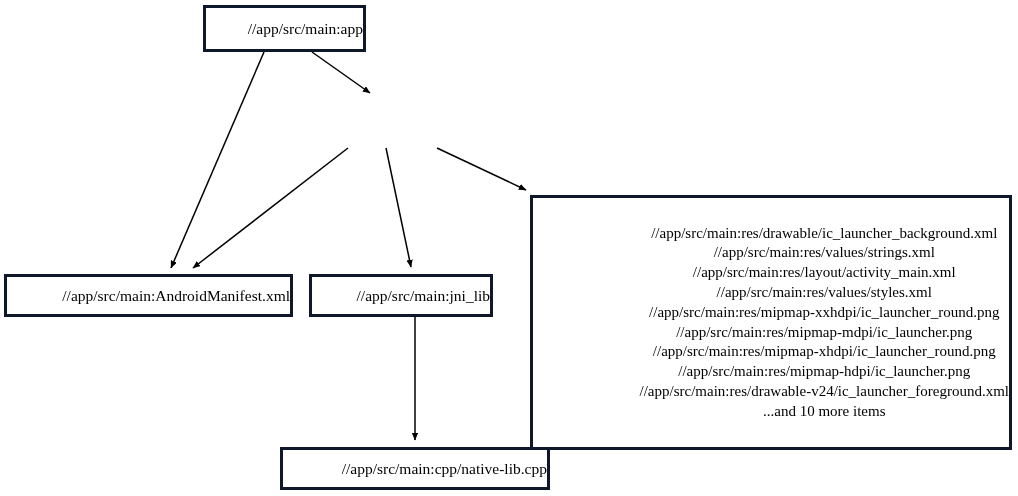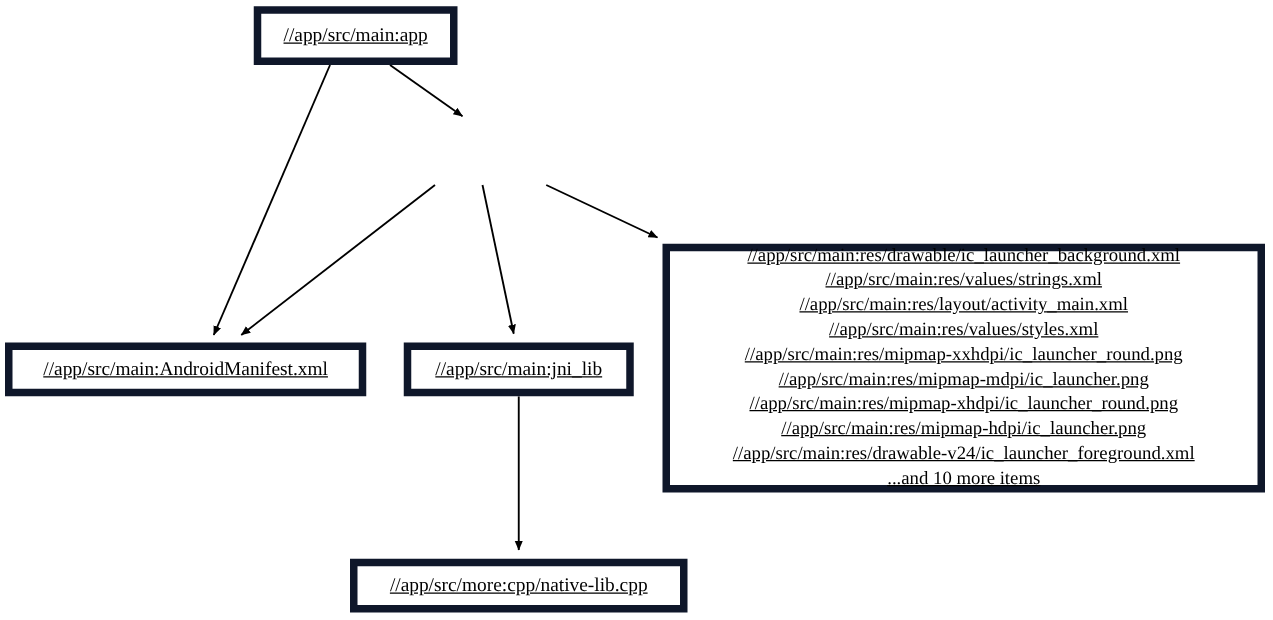--- a/index.html
+++ b/index.html
@@ -19,44 +19,43 @@
     position: absolute;
     left: 0;
     top: 0;
     width: 1018px;
     height: 496px;
     pointer-events: none;
   }
   .node {
     position: absolute;
     box-sizing: border-box;
-    border: 6px solid #0f172a;
+    border: 3px solid #0f172a;
     background: #ffffff;
     display: flex;
     align-items: center;
-    justify-content: center;
+    justify-content: flex-end;
     text-align: center;
     color: #000000;
     font-size: 15.5px;
     line-height: 19.6px;
     white-space: pre;
-    text-decoration: underline;
   }
   .node-label {
     display: block;
     text-align: center;
     white-space: pre;
   }
 
   
   #node-app        { left: 203px; top: 5px;   width: 163px; height: 47px; }
   #node-lib        { left: 302px; top: 100px; width: 154px; height: 48px; }
   #node-manifest   { left: 4px;   top: 274px; width: 289px; height: 43px; }
-  #node-jnilib     { left: 323px; top: 274px; width: 184px; height: 43px; }
-  #node-resources  { left: 530px; top: 195px; width: 482px; height: 199px;
+  #node-jnilib     { left: 309px; top: 274px; width: 184px; height: 43px; }
+  #node-resources  { left: 530px; top: 195px; width: 482px; height: 255px;
                      font-size: 15px; line-height: 19.8px; }
   #node-nativelib  { left: 280px; top: 447px; width: 270px; height: 43px; }
 </style>
 </head>
 <body>
 
 <div id="graph-canvas">
 
   <svg class="edge-layer" viewBox="0 0 1018 496" width="1018" height="496" xmlns="http://www.w3.org/2000/svg">
     <defs>
@@ -98,16 +97,16 @@
 //app/src/main:res/values/styles.xml
 //app/src/main:res/mipmap-xxhdpi/ic_launcher_round.png
 //app/src/main:res/mipmap-mdpi/ic_launcher.png
 //app/src/main:res/mipmap-xhdpi/ic_launcher_round.png
 //app/src/main:res/mipmap-hdpi/ic_launcher.png
 //app/src/main:res/drawable-v24/ic_launcher_foreground.xml
 ...and 10 more items</span>
   </div>
 
   <div class="node" id="node-nativelib">
-    <span class="node-label">//app/src/more:cpp/native-lib.cpp</span>
+    <span class="node-label">//app/src/main:cpp/native-lib.cpp</span>
   </div>
 
 </div>
 
 </body></html>

